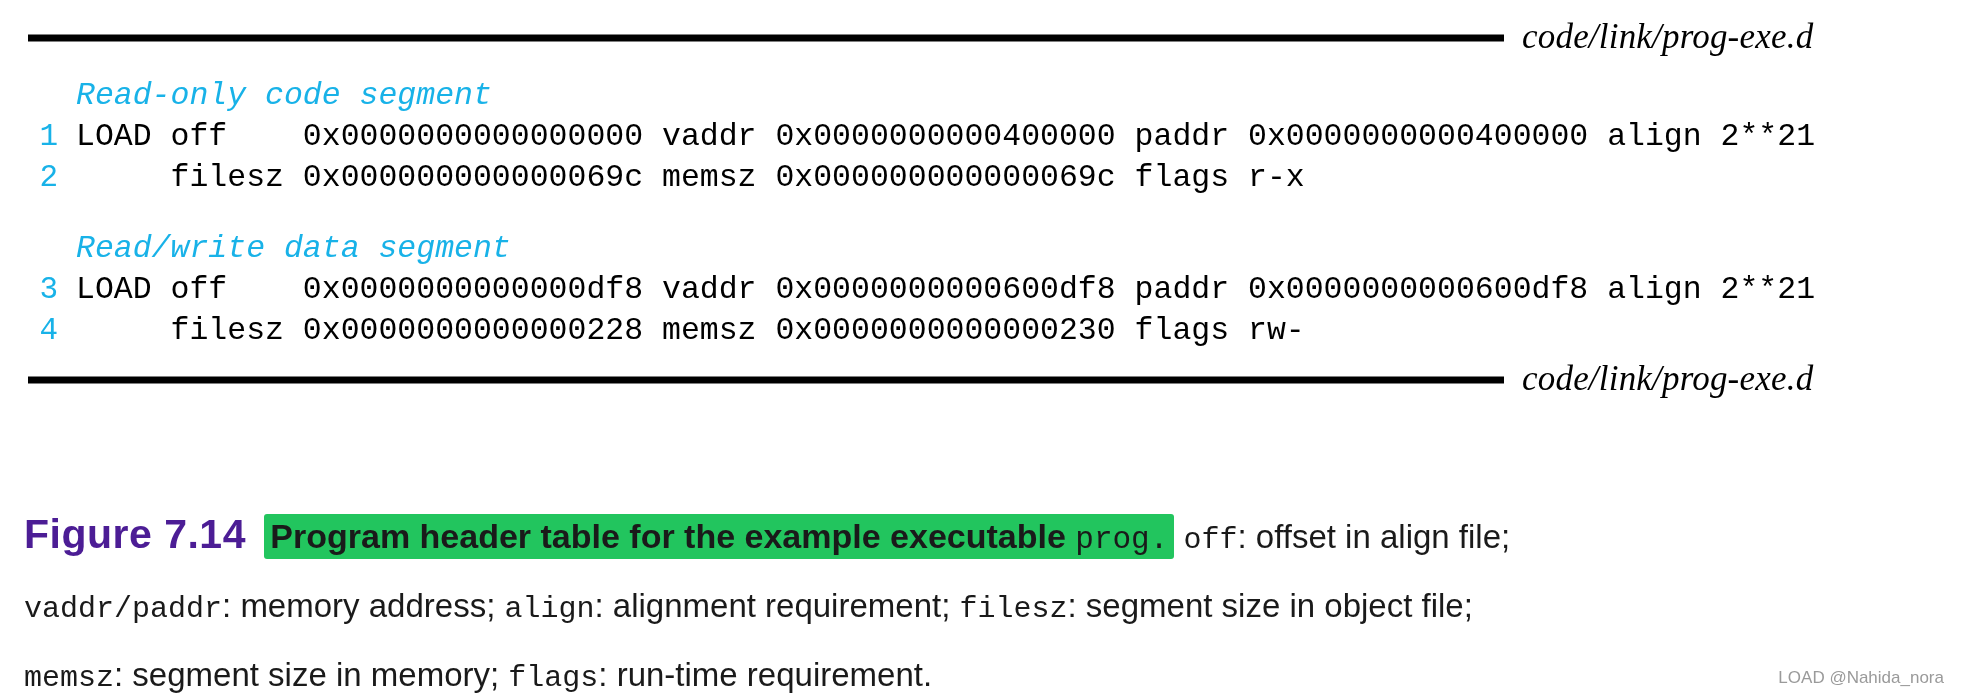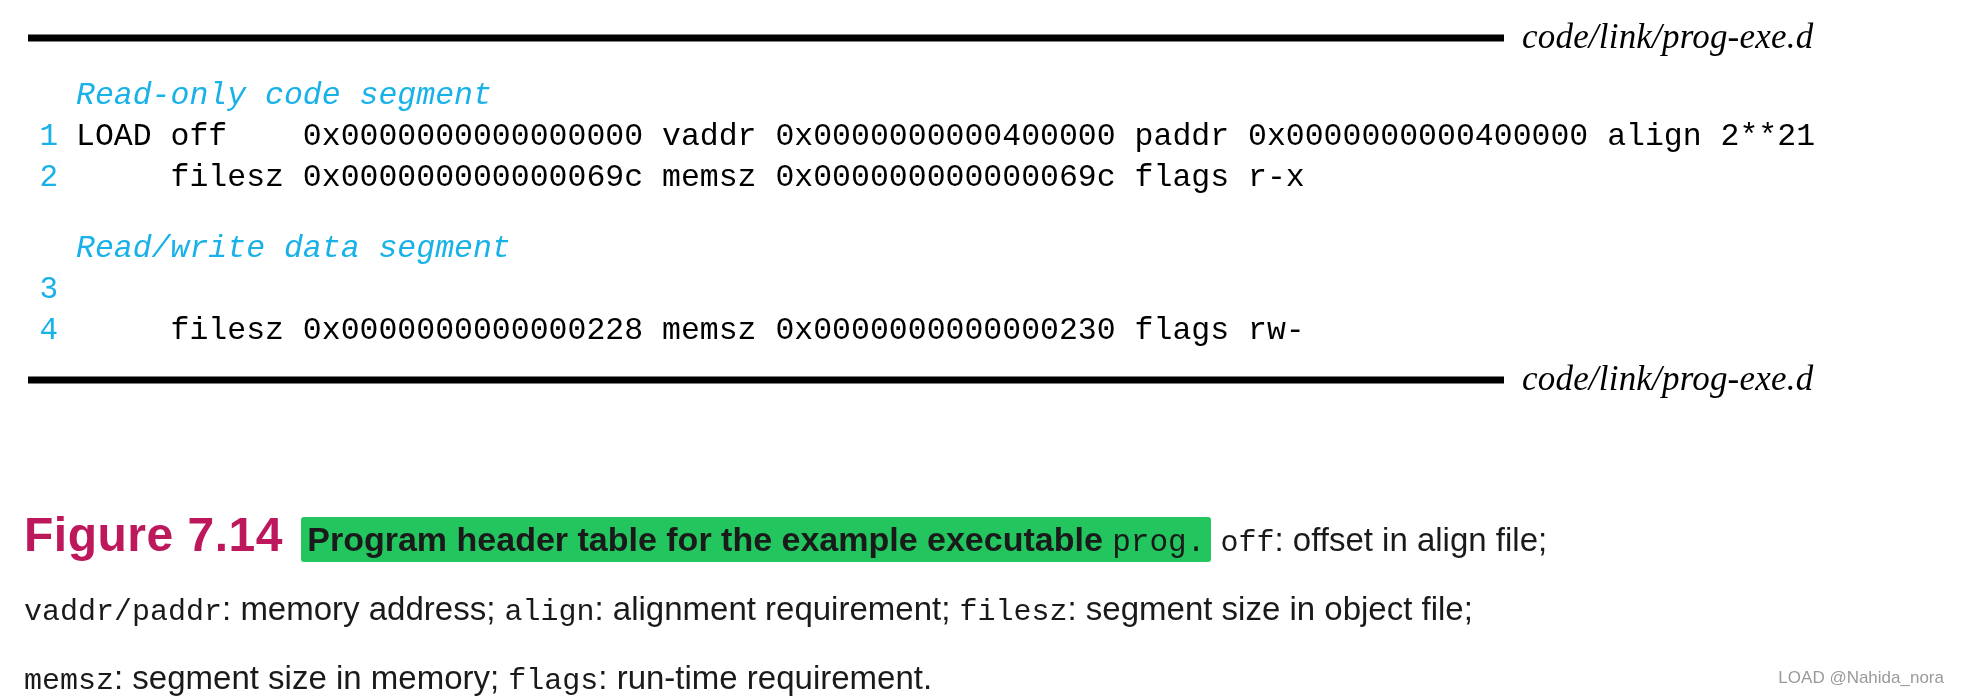--- a/index.html
+++ b/index.html
@@ -95,23 +95,23 @@
     position: absolute;
     left: 24px;
     top: 512px;
     width: 1900px;
     font-family: "Liberation Sans", "DejaVu Sans", sans-serif;
     font-size: 33px;
     line-height: 45px;
     color: #1a1a1a;
   }
   .caption .fig-num {
-    color: #be185d;
+    color: #4c1d95;
     font-weight: bold;
-    font-size: 48px;
+    font-size: 41px;
     letter-spacing: 0.5px;
   }
   .caption .hl {
     background: #22c55e;
     font-weight: bold;
     color: #1a1a1a;
     font-size: 34px;
     padding: 3px 6px 4px 6px;
     border-radius: 3px;
     box-decoration-break: clone;
@@ -172,20 +172,21 @@
       <span class="code-text"></span>
     </div>
 
     <div class="code-line comment">
       <span class="gutter"></span>
       <span class="code-text">Read/write data segment</span>
     </div>
 
     <div class="code-line">
       <span class="gutter">3</span>
+      <span class="code-text">LOAD off    0x0000000000000df8 vaddr 0x0000000000600df8 paddr 0x0000000000600df8 align 2**21</span>
     </div>
 
     <div class="code-line">
       <span class="gutter">4</span>
       <span class="code-text">     filesz 0x0000000000000228 memsz 0x0000000000000230 flags rw-</span>
     </div>
 
   </div>
 
   <div class="rule-row bottom">

